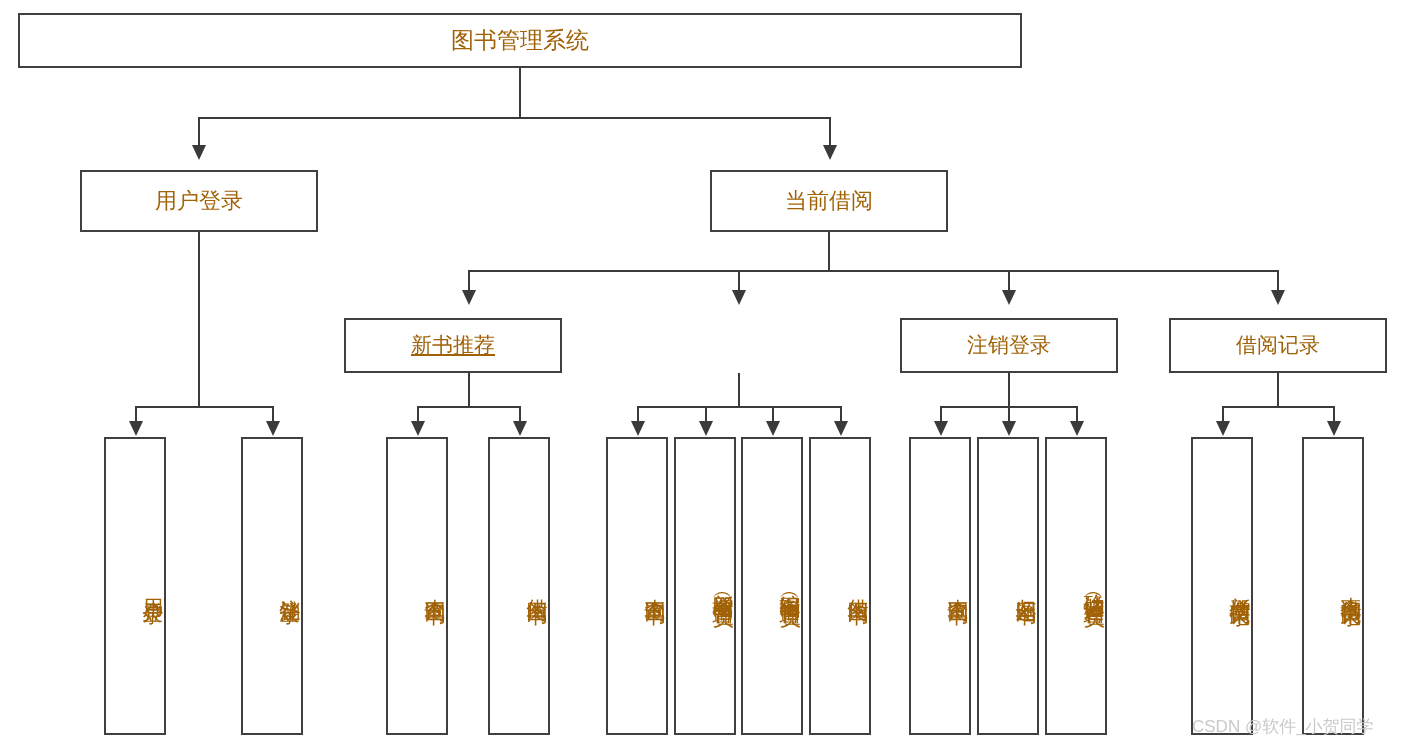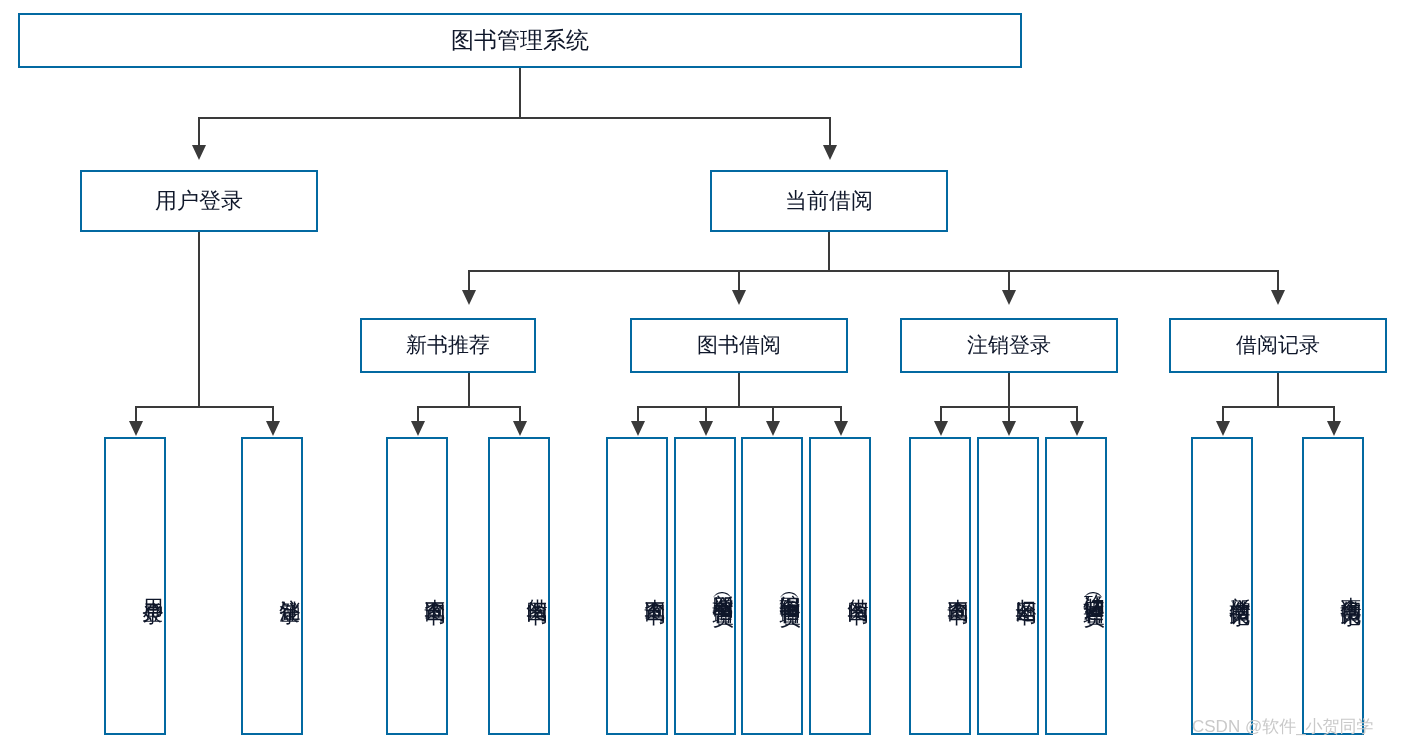--- a/index.html
+++ b/index.html
@@ -12,26 +12,26 @@
     position: relative;
     width: 1405px;
     height: 747px;
     background: #ffffff;
     overflow: hidden;
   }
 
   
   .node {
     position: absolute;
-    border: 2px solid #0369a1;
+    border: 2px solid #404040;
     background: #ffffff;
     display: flex;
     align-items: center;
     justify-content: center;
-    color: #0f172a;
+    color: #a16207;
     text-align: right;
     line-height: 1.15;
   }
   .node.root      { font-size: 23px; }
   .node.level1    { font-size: 22px; }
   .node.level2    { font-size: 21px; }
 
   .node.leaf {
     font-size: 21px;
     writing-mode: vertical-rl;
@@ -110,25 +110,22 @@
   <div class="ln h" style="left:468px; top:270px; width:811px;"></div>
   <div class="ln v" style="left:468px; top:270px; height:22px;"></div>
   <div class="arrow" style="left:462px; top:290px;"></div>
   <div class="ln v" style="left:738px; top:270px; height:22px;"></div>
   <div class="arrow" style="left:732px; top:290px;"></div>
   <div class="ln v" style="left:1008px; top:270px; height:22px;"></div>
   <div class="arrow" style="left:1002px; top:290px;"></div>
   <div class="ln v" style="left:1277px; top:270px; height:22px;"></div>
   <div class="arrow" style="left:1271px; top:290px;"></div>
 
-  <div class="node level2" style="left:360px; top:318px; width:176px; height:55px;">
+  <div class="node level2" style="left:344px; top:318px; width:218px; height:55px;text-decoration:underline;">
     <span>新书推荐</span>
-  </div>
-  <div class="node level2" style="left:630px; top:318px; width:218px; height:55px;">
-    <span>图书借阅</span>
   </div>
   <div class="node level2" style="left:900px; top:318px; width:218px; height:55px;">
     <span>注销登录</span>
   </div>
   <div class="node level2" style="left:1169px; top:318px; width:218px; height:55px;">
     <span>借阅记录</span>
   </div>
 
   <div class="ln v" style="left:468px; top:373px; height:34px;"></div>
   <div class="ln h" style="left:417px; top:406px; width:103px;"></div>

